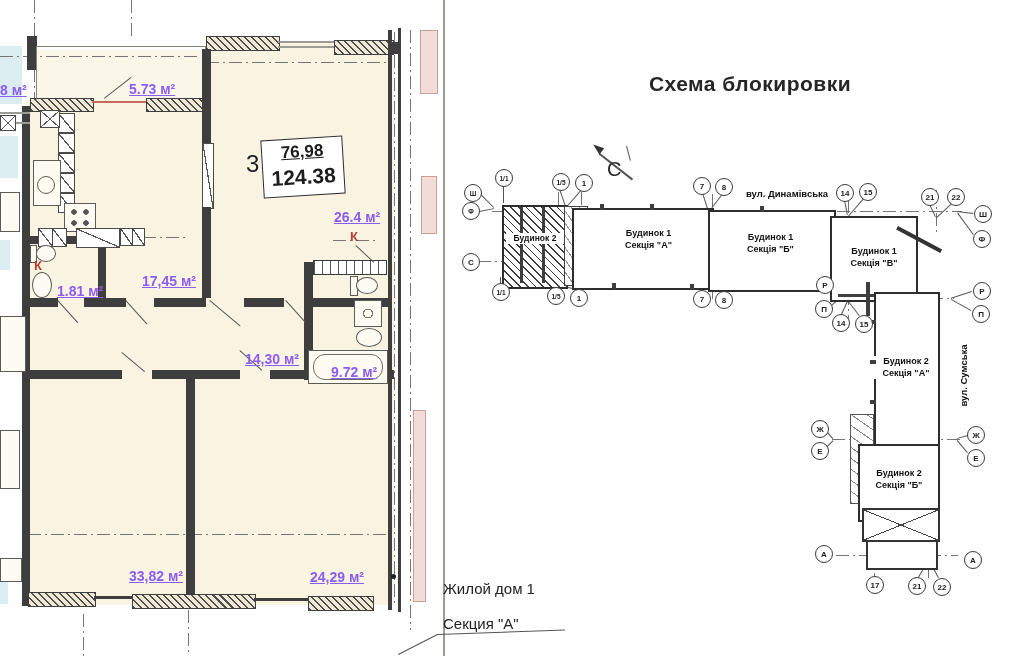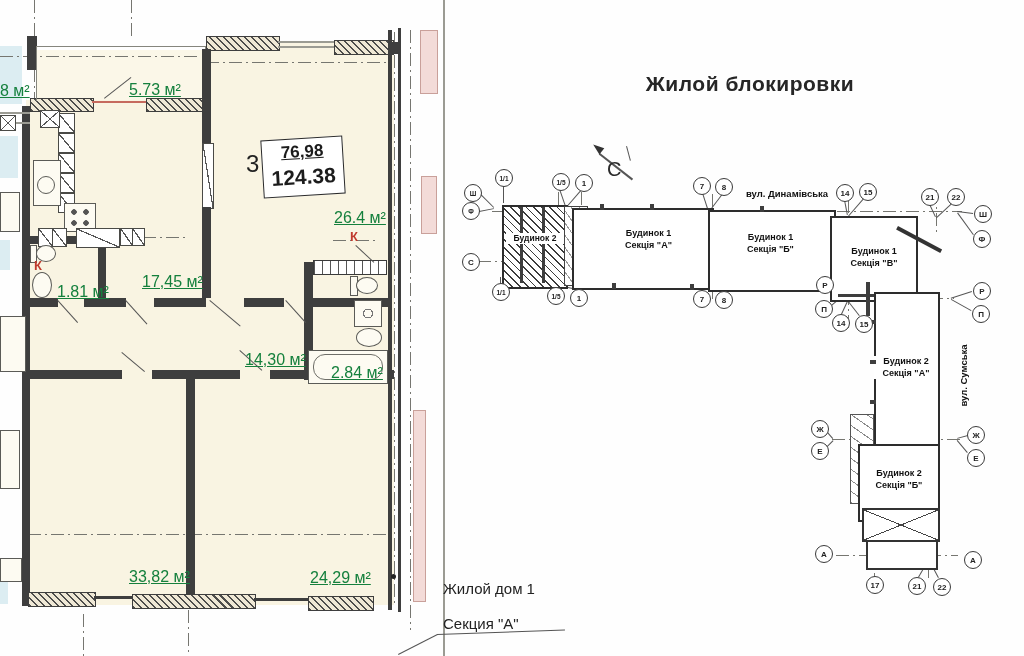--- a/index.html
+++ b/index.html
@@ -12,21 +12,21 @@
   .hw{position:absolute;border:1px solid #3e3e3e;
       background:repeating-linear-gradient(45deg,#4d4d4b 0 1.5px,#efe8d5 1.5px 5px)}
   .pat{position:absolute;border:1px solid #3a3a3a;
       background:repeating-linear-gradient(90deg,#555 0 1px,#fff 1px 8px)}
   .vln{position:absolute;width:1px;background:#555}
   .ln{position:absolute;height:1px;background:#555;transform-origin:0 0}
   .dash-h{position:absolute;height:1px;
       background-image:repeating-linear-gradient(90deg,#767670 0 13px,transparent 13px 17px,#767670 17px 19px,transparent 19px 23px)}
   .dash-v{position:absolute;width:1px;
       background-image:repeating-linear-gradient(180deg,#767670 0 13px,transparent 13px 17px,#767670 17px 19px,transparent 19px 23px)}
-  .blue-label{position:absolute;color:#15803d;font-weight:400;font-size:16px;
+  .blue-label{position:absolute;color:#8b5cf6;font-weight:700;font-size:14px;
       text-decoration:underline;white-space:nowrap;z-index:6}
   .kred{position:absolute;color:#c03a2e;font-weight:700;font-size:13px;z-index:6}
   .fx{position:absolute;border:1px solid #5b5b57;background:#fdfbf2}
   .fxo{border-radius:50%}
   .shaft{position:absolute;border:1px solid #4a4a46;
       background:linear-gradient(to top right,transparent calc(50% - .6px),#555 calc(50% - .6px) calc(50% + .6px),transparent calc(50% + .6px)),#fff}
   .xfx{position:absolute;border:1px solid #4a4a46;
       background:linear-gradient(to top right,transparent calc(50% - .5px),#555 0 calc(50% + .5px),transparent 0),
                  linear-gradient(to bottom right,transparent calc(50% - .5px),#555 0 calc(50% + .5px),transparent 0),#fff}
   .stove{position:absolute;border:1px solid #5b5b57;background:#fdfbf2;
@@ -177,40 +177,40 @@
       <div class="box-num" style="top:3px;font-size:17px;font-weight:700;text-decoration:underline">76,98</div>
       <div class="box-num" style="top:26px;font-size:21px;font-weight:700">124.38</div>
     </div>
     <div class="abs" style="left:246px;top:150px;font-size:24px;color:#222;z-index:6">3</div>
 
     <div class="blue-label" style="left:129px;top:81px">5.73 м²</div>
     <div class="blue-label" style="left:142px;top:273px">17,45 м²</div>
     <div class="blue-label" style="left:57px;top:283px">1.81 м²</div>
     <div class="blue-label" style="left:334px;top:209px">26.4 м²</div>
     <div class="blue-label" style="left:245px;top:351px">14,30 м²</div>
-    <div class="blue-label" style="left:331px;top:364px">2.84 м²</div>
+    <div class="blue-label" style="left:331px;top:364px">9.72 м²</div>
     <div class="blue-label" style="left:129px;top:568px">33,82 м²</div>
     <div class="blue-label" style="left:310px;top:569px">24,29 м²</div>
     <div class="blue-label" style="left:0;top:82px">8 м²</div>
 
     <div class="kred" style="left:34px;top:258px">К</div>
     <div class="kred" style="left:350px;top:229px">К</div>
     <div class="ln" style="left:356px;top:245px;width:25px;transform:rotate(43deg)"></div>
 
     <div class="abs" style="left:391px;top:574px;width:5px;height:5px;border-radius:50%;background:#222"></div>
 
     <div class="caption" style="left:443px;top:580px">Жилой дом 1</div>
     <div class="caption" style="left:443px;top:615px">Секция "А"</div>
     <div class="ln" style="left:437px;top:634px;width:128px;transform:rotate(-2deg)"></div>
     <div class="ln" style="left:398px;top:654px;width:44px;transform:rotate(-27deg)"></div>
   </div>
 
   <div>
 
-    <div id="title">Жилой блокировки</div>
+    <div id="title">Схема блокировки</div>
 
     <div class="ln" style="left:600px;top:153px;width:42px;height:1.5px;transform:rotate(38deg)"></div>
     <div class="abs" style="left:592px;top:144px;width:0;height:0;border-top:4px solid transparent;border-bottom:4px solid transparent;border-right:11px solid #333;transform:rotate(38deg)"></div>
     <div class="ln" style="left:627px;top:146px;width:15px;transform:rotate(75deg)"></div>
     <div class="abs" style="left:607px;top:158px;font-size:20px;color:#2a2a2a">С</div>
 
     <div class="street" style="left:742px;top:188px;width:90px">вул. Динамівська</div>
     <div class="street" style="left:926px;top:370px;width:75px;transform:rotate(-90deg)">вул. Сумська</div>
 
     <div class="dash-h" style="left:492px;top:211px;width:470px"></div>

